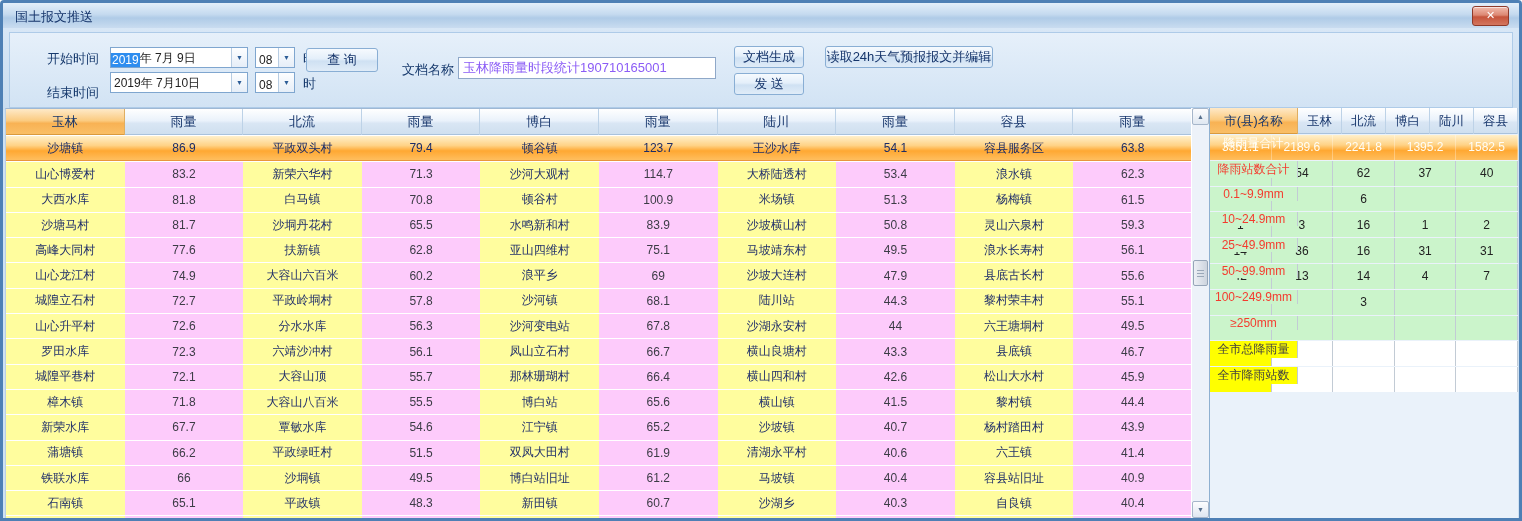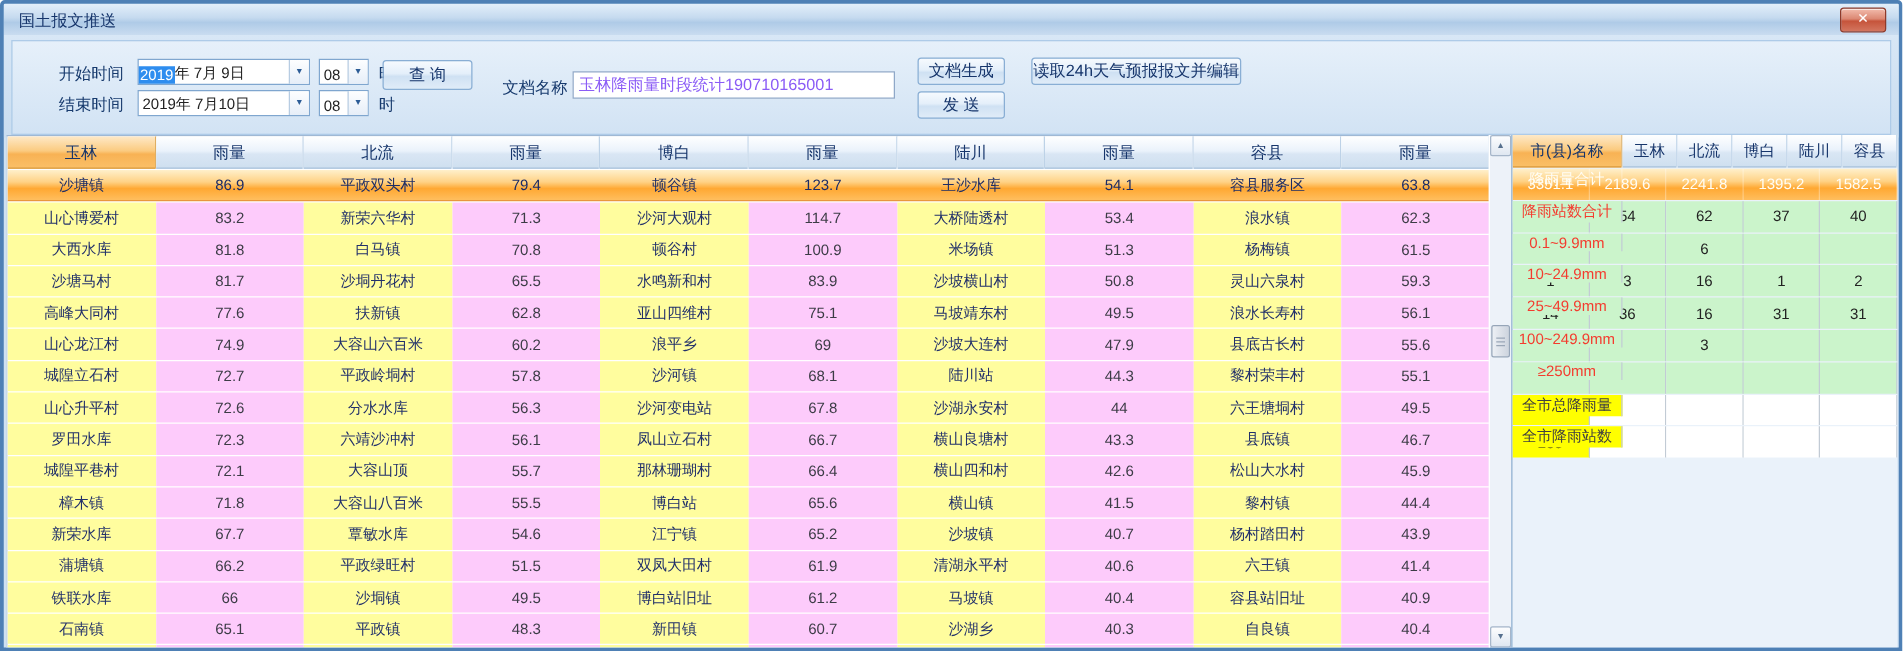--- a/index.html
+++ b/index.html
@@ -82,21 +82,21 @@
       <span class="txt sel">2019</span>
         <span class="txt" style="padding-left:0;">年 7月 9日</span>
       <span class="arrow">▼</span>
     </div>
     <div class="combo" style="left:252px;top:19px;width:40px;">
       <span class="txt">08</span>
       <span class="arrow">▼</span>
     </div>
     <div class="lab" style="left:300px;top:22px;">时</div>
 
-    <div class="lab" style="left:44px;top:47px;">结束时间</div>
+    <div class="lab" style="left:44px;top:56px;">结束时间</div>
     <div class="combo" style="left:107px;top:44px;width:138px;">
       <span class="txt">2019年 7月10日</span>
       <span class="arrow">▼</span>
     </div>
     <div class="combo" style="left:252px;top:44px;width:40px;">
       <span class="txt">08</span>
       <span class="arrow">▼</span>
     </div>
     <div class="lab" style="left:300px;top:47px;">时</div>
 
@@ -369,20 +369,28 @@
         </div>
         <div class="srow green">
           <div class="sc lab">25~49.9mm</div>
           <div class="sc val">14</div>
           <div class="sc val">36</div>
           <div class="sc val">16</div>
           <div class="sc val">31</div>
           <div class="sc val">31</div>
         </div>
         <div class="srow green">
+          <div class="sc lab">50~99.9mm</div>
+          <div class="sc val">42</div>
+          <div class="sc val">13</div>
+          <div class="sc val">14</div>
+          <div class="sc val">4</div>
+          <div class="sc val">7</div>
+        </div>
+        <div class="srow green">
           <div class="sc lab">100~249.9mm</div>
           <div class="sc val"></div>
           <div class="sc val"></div>
           <div class="sc val">3</div>
           <div class="sc val"></div>
           <div class="sc val"></div>
         </div>
         <div class="srow green">
           <div class="sc lab">≥250mm</div>
           <div class="sc val"></div>

